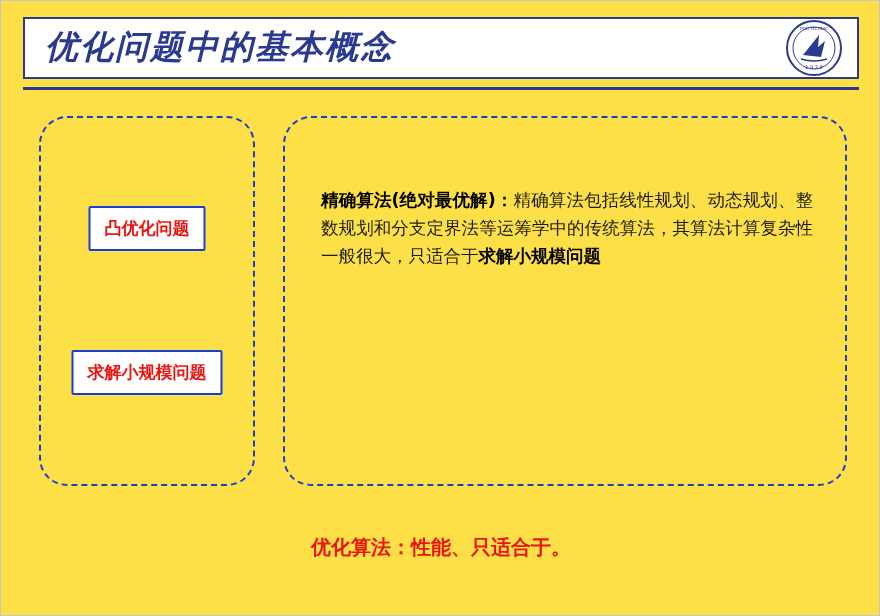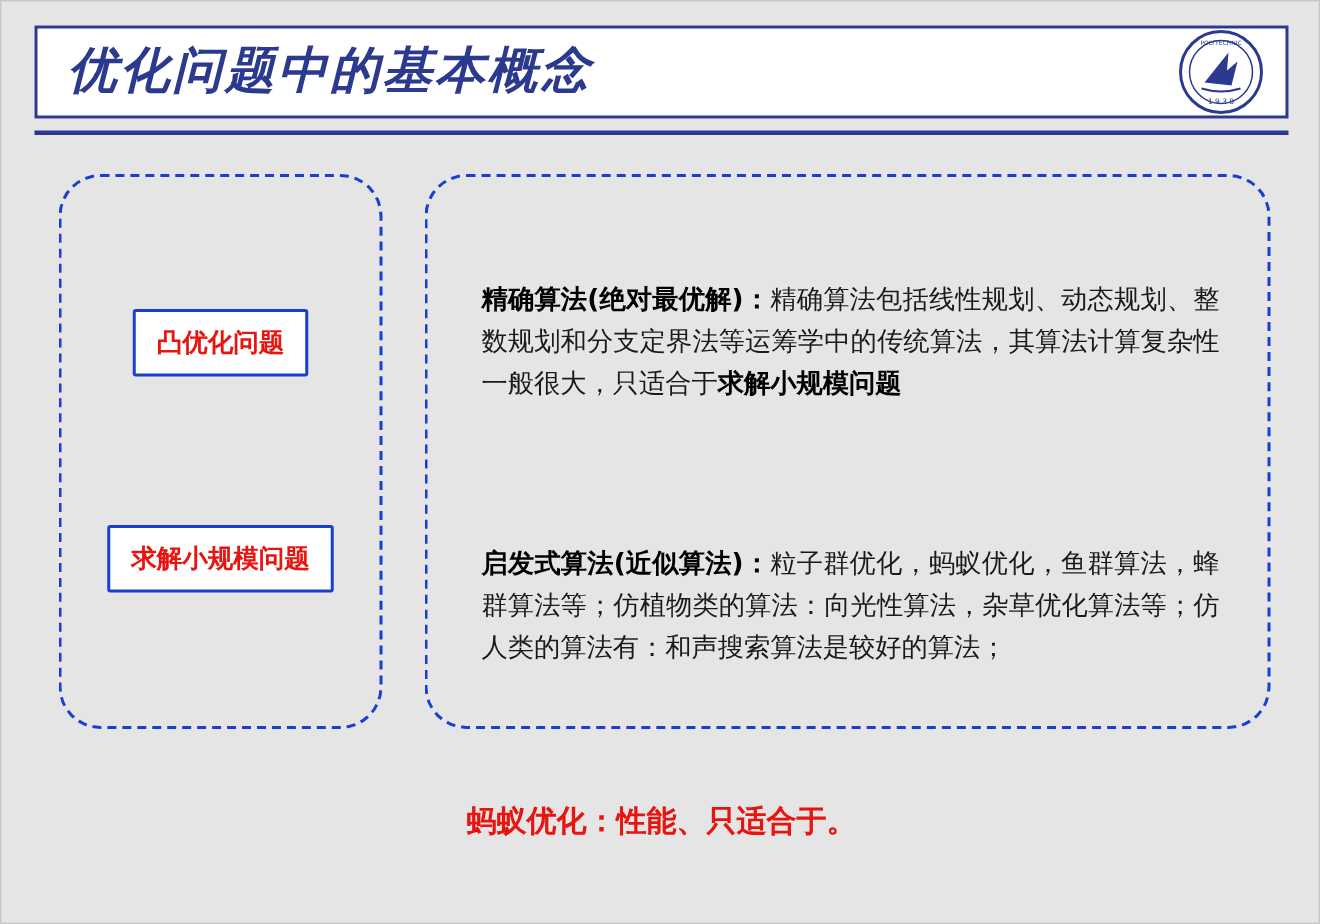--- a/index.html
+++ b/index.html
@@ -7,21 +7,21 @@
     padding: 0;
     background: #ffffff;
   }
   body {
     font-family: "Liberation Sans", sans-serif;
   }
   #slide {
     position: relative;
     width: 880px;
     height: 616px;
-    background: #e5e5e5;
+    background: #fde047;
     border: 1px solid #c8c8c8;
     box-sizing: border-box;
     overflow: hidden;
   }
   
   .title-box {
     position: absolute;
     left: 22px;
     top: 16px;
     width: 836px;
@@ -145,22 +145,19 @@
 
   <div class="left-panel">
     <div class="tag tag-convex">凸优化问题</div>
     <div class="tag tag-nonconvex">求解小规模问题</div>
   </div>
 
   <div class="right-panel">
     <div class="para para-1">
       <b>精确算法(绝对最优解)：</b><span>精确算法包括线性规划、动态规划、整数规划和分支定界法等运筹学中的传统算法，其算法计算复杂性一般很大，只适合于</span><b>求解小规模问题</b>
     </div>
-    <div class="para para-2">
-      <b>启发式算法(近似算法)：</b><span>粒子群优化，蚂蚁优化，鱼群算法，蜂群算法等；仿植物类的算法：向光性算法，杂草优化算法等；仿人类的算法有：和声搜索算法是较好的算法；</span>
-    </div>
   </div>
 
   <div class="bottom-line">
-    <span>蚂蚁优化：</span><span>性能、只适合于。</span>
+    <span>优化算法：</span><span>性能、只适合于。</span>
   </div>
 
 </div>
 
 </body></html>

